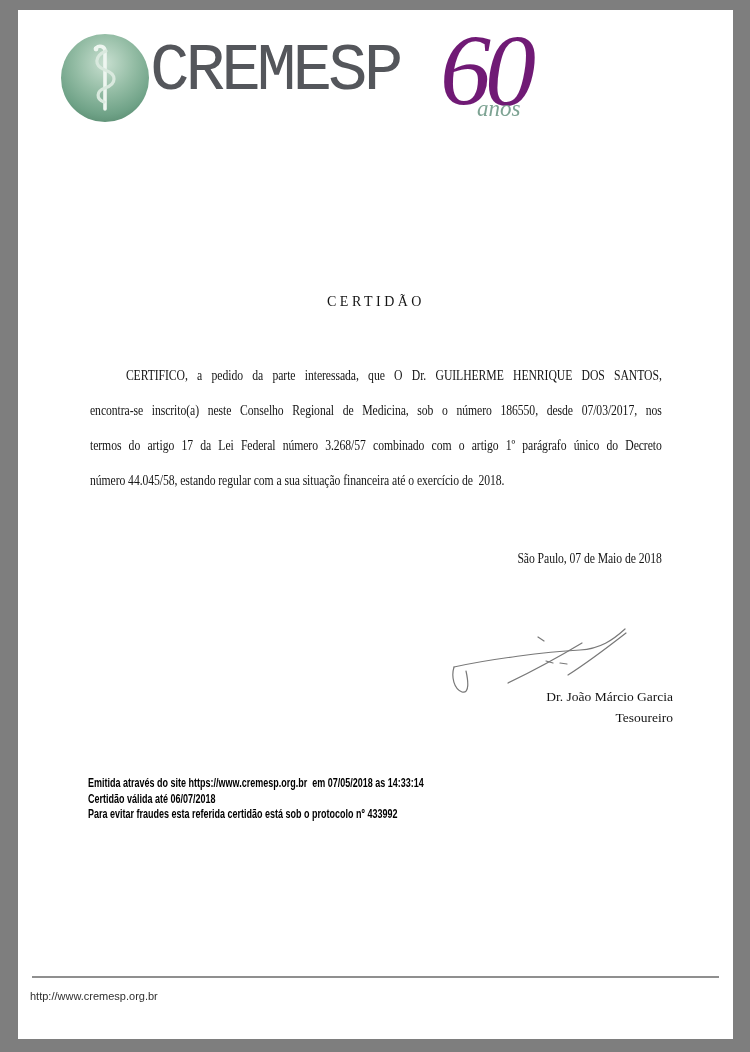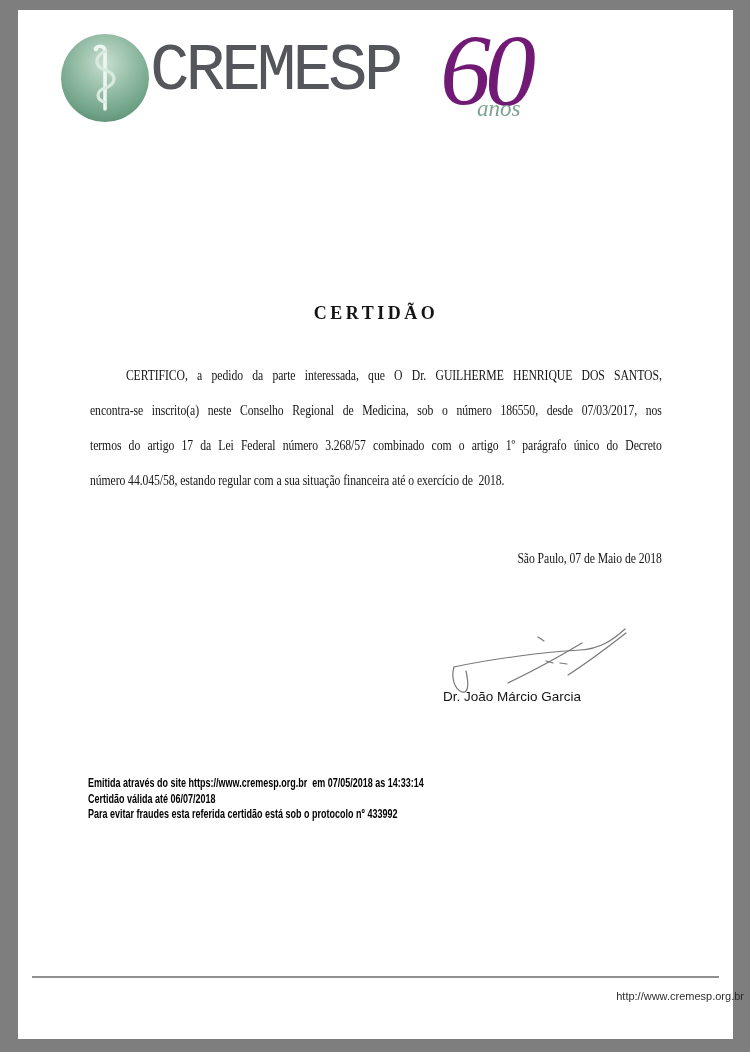--- a/index.html
+++ b/index.html
@@ -38,65 +38,65 @@
     font-size:102px;line-height:1;letter-spacing:-6px;
     color:#701a75;
   }
   .anos{
     position:absolute;left:459px;top:87px;
     font-family:"Liberation Serif", serif;font-style:italic;
     font-size:23px;line-height:1;color:#7da393;
   }
   
   .cert-title{
-    position:absolute;left:72px;top:293px;width:572px;margin:0;
+    position:absolute;left:72px;top:284px;width:572px;margin:0;
     text-align:center;
     font-family:"Liberation Serif", serif;
-    font-size:18px;font-weight:700;letter-spacing:3.5px;
+    font-size:14px;font-weight:400;letter-spacing:3.5px;
     color:#141414;
   }
   .bodywrap{
     position:absolute;left:72px;top:348px;width:733px;
     transform:scaleX(0.78);transform-origin:left top;
     font-family:"Liberation Serif", serif;
     font-size:15px;color:#141414;letter-spacing:-0.1px;
   }
   .bodyline{height:35px;line-height:35px;white-space:nowrap;}
   .jl{text-align:justify;text-align-last:justify;white-space:normal;}
   .indent{text-indent:46px;}
   .pre{white-space:pre;}
   .dateline{
     margin-top:43px;height:35px;line-height:35px;
     text-align:right;
   }
   
   .sig-svg{position:absolute;left:432px;top:613px;}
   .signer{
     position:absolute;left:425px;top:676px;width:230px;
-    text-align:left;
-    font-family:Liberation Sans, sans-serif;
+    text-align:right;
+    font-family:Liberation Serif, serif;
     font-size:13.5px;line-height:21px;color:#141414;
   }
   
   .notes{
     position:absolute;left:70px;top:766px;width:820px;
     transform:scaleX(0.72);transform-origin:left top;
     font-family:"Liberation Sans", sans-serif;
     font-size:12.5px;font-weight:700;line-height:15.5px;
     color:#000;
   }
   .note-line{white-space:pre;}
   
   .rule{
     position:absolute;left:14px;top:966px;width:687px;height:2px;
     background:#8f8f8f;
   }
   .page-url{
     position:absolute;left:12px;top:980px;width:714px;
-    text-align:right;
+    text-align:left;
     font-family:"Liberation Sans", sans-serif;
     font-size:11px;color:#2f2f2f;
   }
 </style>
 </head>
 <body>
 
 <div class="screen">
   <div class="paper">
 
@@ -138,20 +138,21 @@
           <path d="M58,60 C85,47 112,32 132,20"></path>
           <path d="M118,52 C140,38 158,24 176,10"></path>
           <path d="M88,14 l6,4"></path>
           <path d="M96,38 l7,2"></path>
           <path d="M110,40 l7,1"></path>
         </g>
       </svg>
     </div>
     <div class="signer">
       <div>Dr. João Márcio Garcia</div>
+      <div>Tesoureiro</div>
     </div>
 
     <div class="notes">
       <div class="note-line">Emitida através do site https://www.cremesp.org.br  em 07/05/2018 as 14:33:14</div>
       <div class="note-line">Certidão válida até 06/07/2018</div>
       <div class="note-line">Para evitar fraudes esta referida certidão está sob o protocolo nº 433992</div>
     </div>
 
     <div class="rule"></div>
     <div class="page-url">http://www.cremesp.org.br</div>

